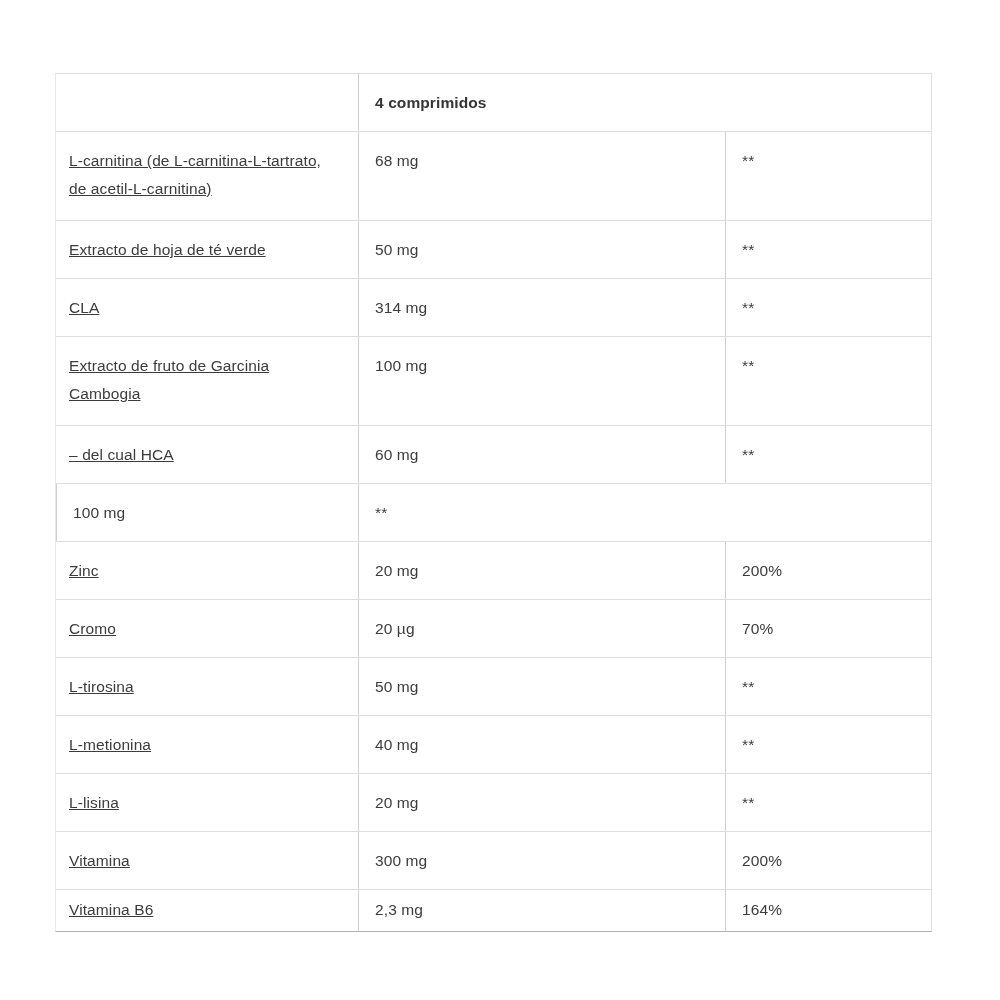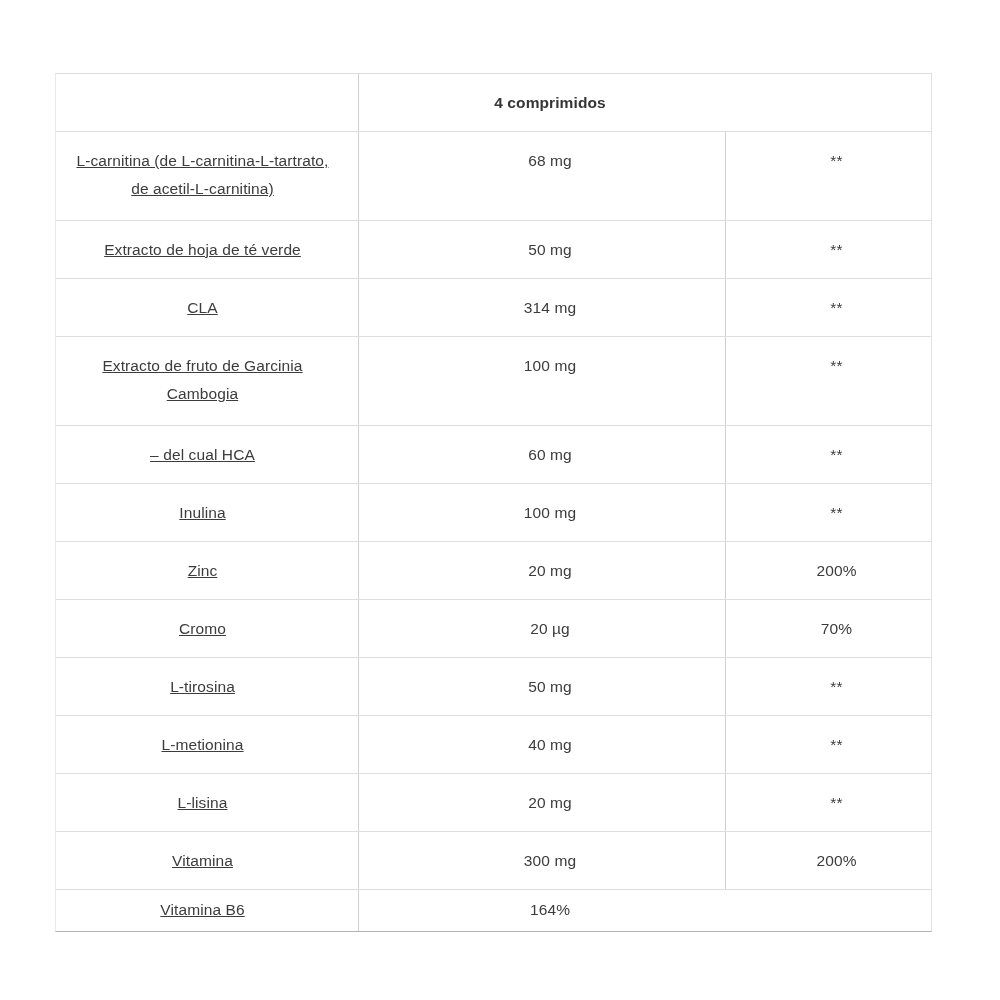--- a/index.html
+++ b/index.html
@@ -1,15 +1,15 @@
 <!DOCTYPE html>
 <html><head>
 <meta charset="utf-8">
 <style>
-  * { margin: 0; padding: 0; box-sizing: border-box; text-align: center; }
+  * { margin: 0; padding: 0; box-sizing: border-box; }
   html, body {
     width: 1000px;
     background: #ffffff;
     font-family: "Liberation Sans", "DejaVu Sans", sans-serif;
   }
   .page {
     position: relative;
     width: 1000px;
     height: 1000px;
     background: #ffffff;
@@ -100,21 +100,20 @@
       <div class="cell c-vrn">**</div>
     </div>
 
     <div class="row">
       <div class="cell c-name">– del cual HCA</div>
       <div class="cell c-amount">60 mg</div>
       <div class="cell c-vrn">**</div>
     </div>
 
     <div class="row">
-      <div class="cell c-name">Inulina</div>
       <div class="cell c-amount">100 mg</div>
       <div class="cell c-vrn">**</div>
     </div>
 
     <div class="row">
       <div class="cell c-name">Zinc</div>
       <div class="cell c-amount">20 mg</div>
       <div class="cell c-vrn">200%</div>
     </div>
 
@@ -143,17 +142,18 @@
     </div>
 
     <div class="row">
       <div class="cell c-name">Vitamina</div>
       <div class="cell c-amount">300 mg</div>
       <div class="cell c-vrn">200%</div>
     </div>
 
     <div class="row last">
       <div class="cell c-name">Vitamina B6</div>
+      <div class="cell c-amount">2,3 mg</div>
       <div class="cell c-vrn">164%</div>
     </div>
 
   </div>
 </div>
 
 </body></html>

